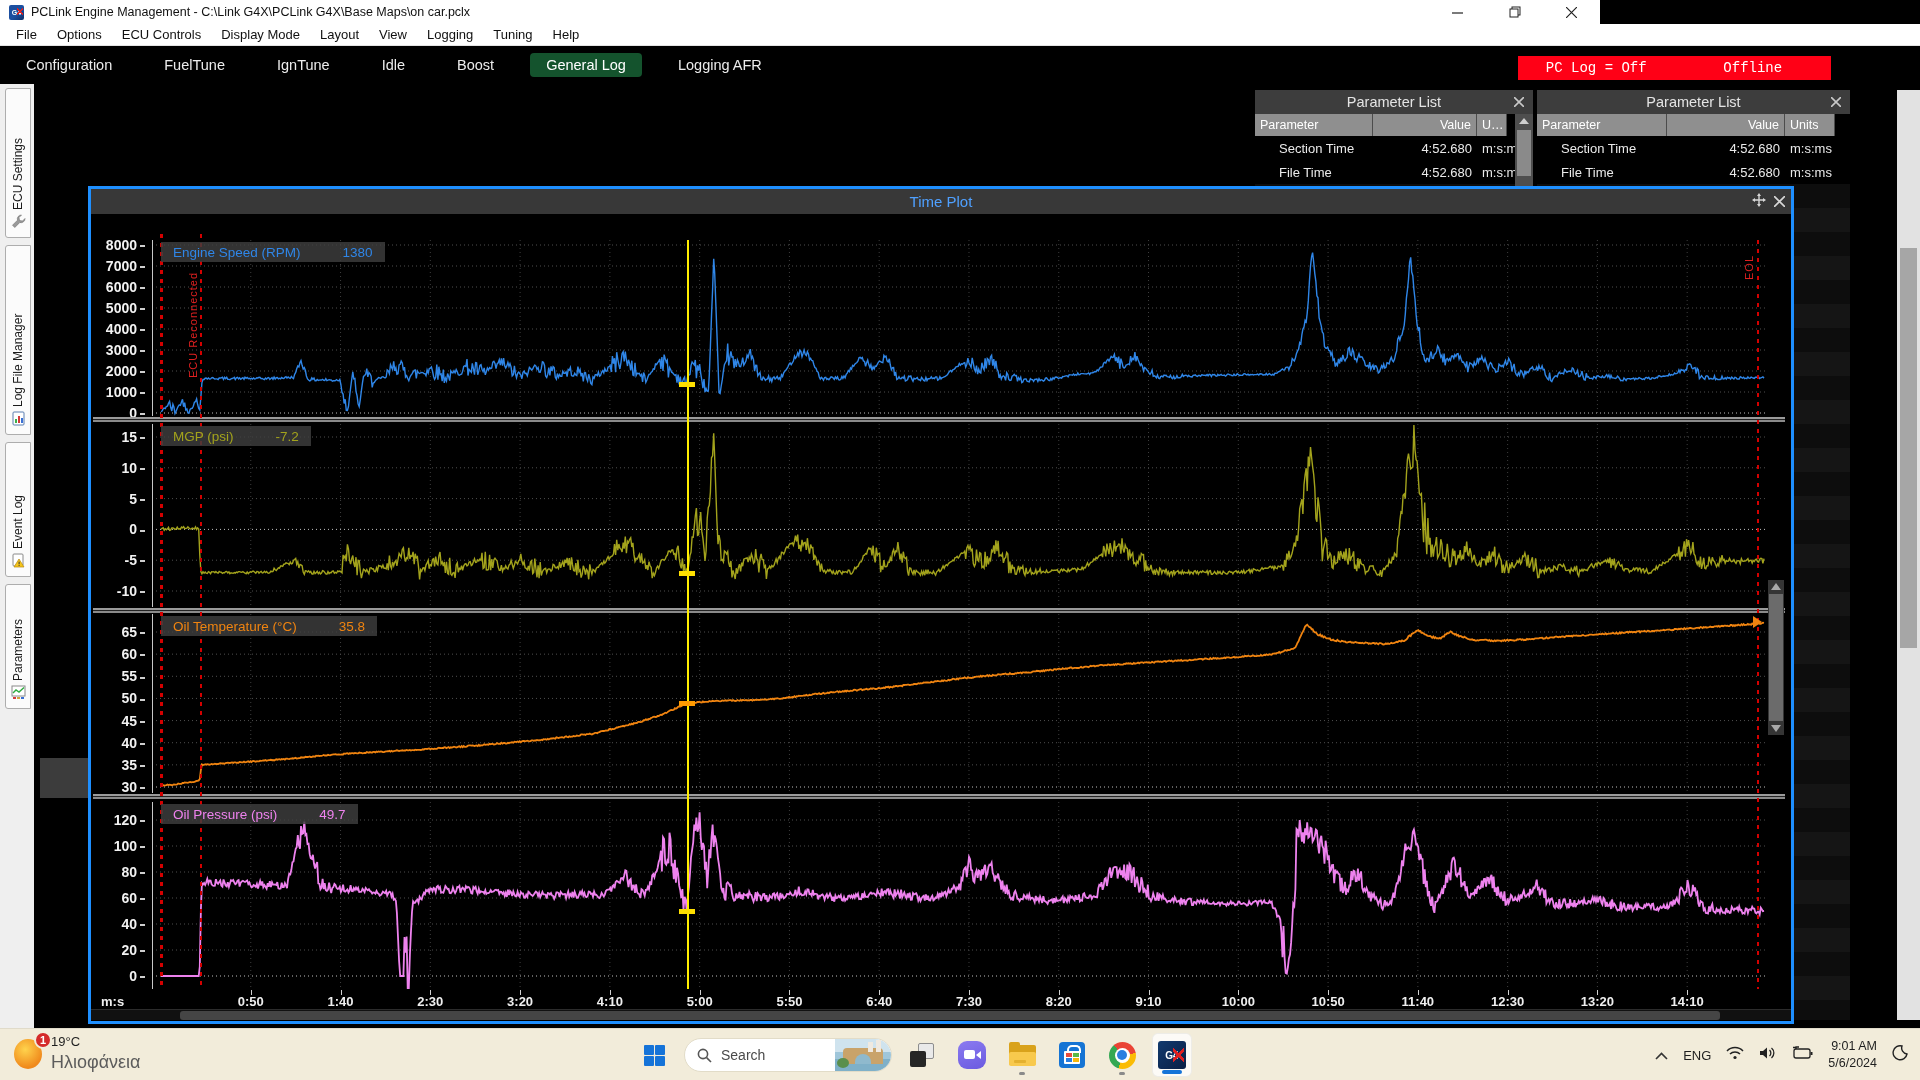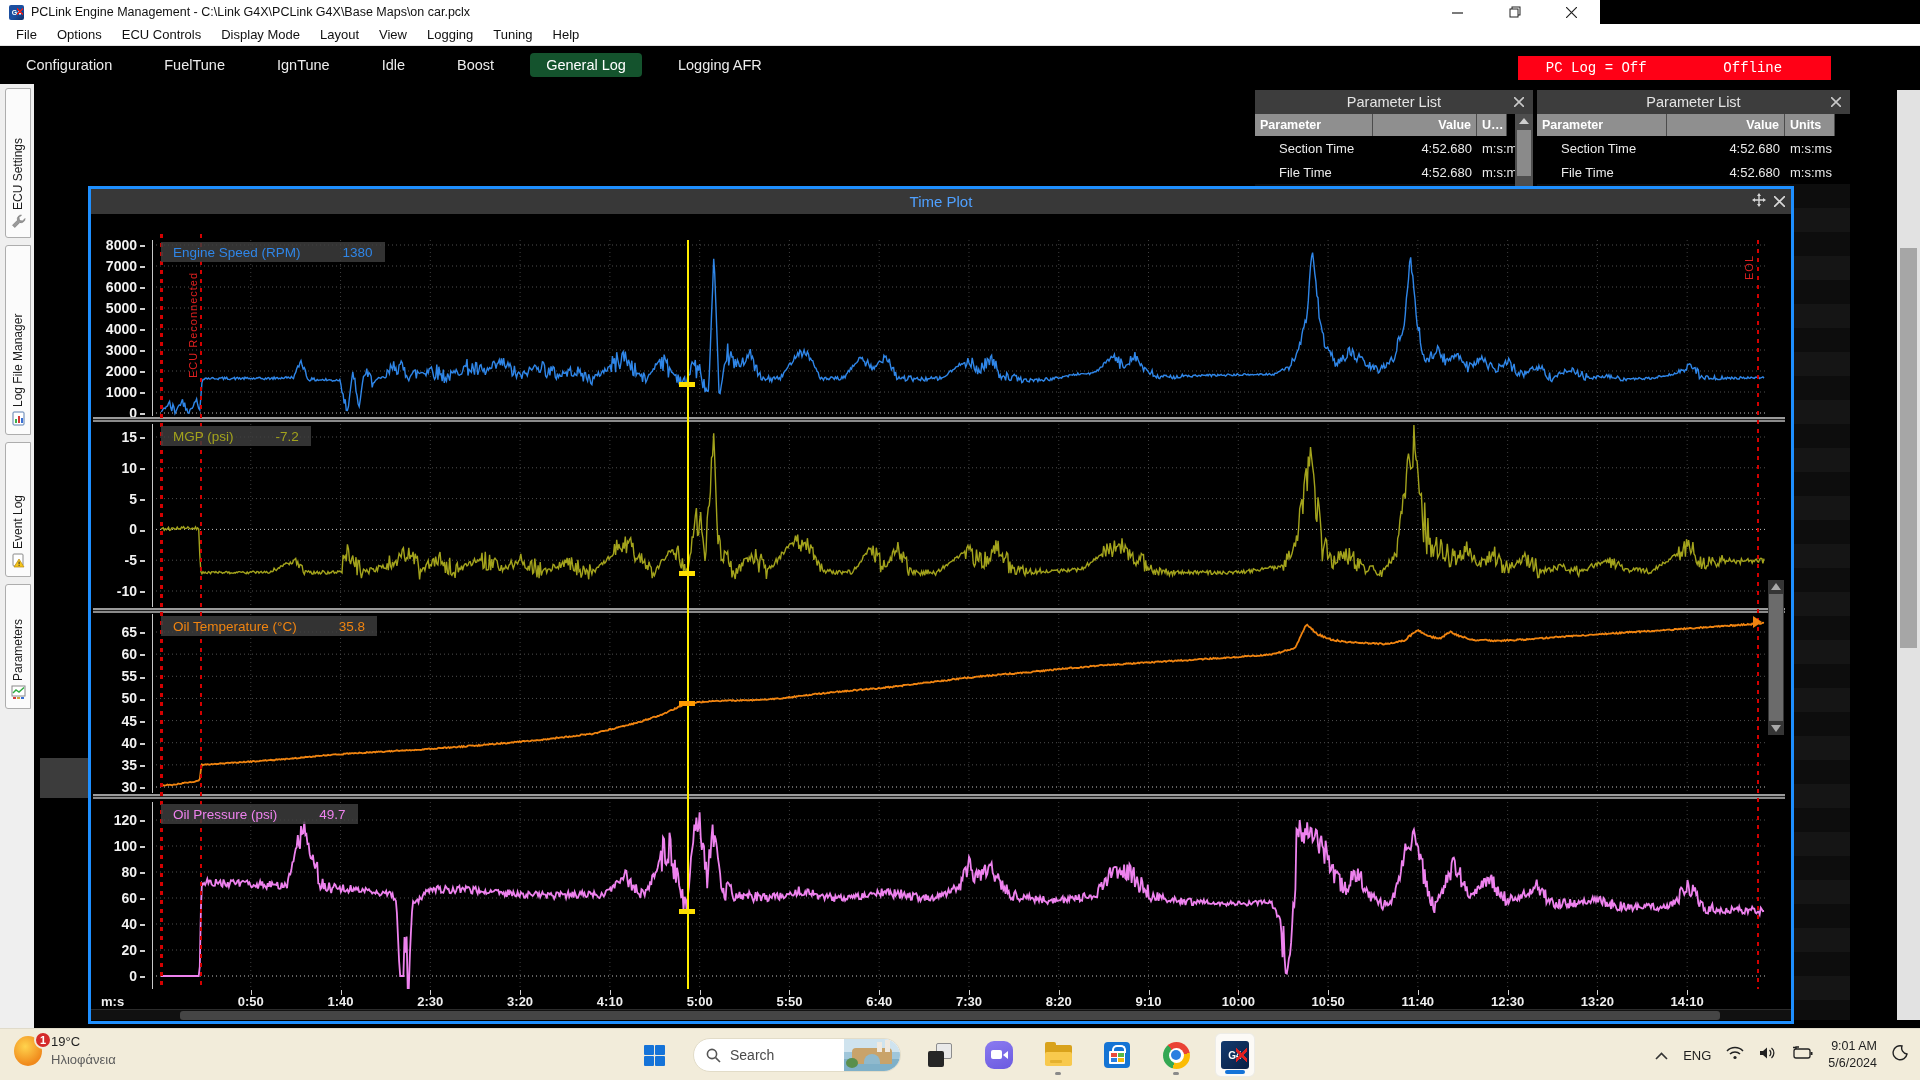--- a/index.html
+++ b/index.html
@@ -40,21 +40,21 @@
     margin-top:6px; margin-bottom:4px; flex:1; display:flex; align-items:center; }
   .side-tab svg { flex:0 0 auto; }
 
   
   .param-panel { position:absolute; top:90px; background:#000; z-index:1; }
   .pp-title { height:24px; background:#3d3d3d; color:#e4e4e4; font-size:14.5px; display:flex;
     align-items:center; justify-content:center; position:relative; }
   .pp-close { position:absolute; right:6px; top:4px; width:16px; height:16px; display:flex;
     align-items:center; justify-content:center; }
   .pp-head { display:flex; height:22px; }
-  .pp-head .cell { background:#8f8f8f; border-right:1px solid #4c4c4c; color:#fff; font-weight:bold;
+  .pp-head .cell { background:#8f8f8f; border-right:1px solid #4c4c4c; color:#fff; font-weight:normal;
     font-size:12.5px; display:flex; align-items:center; padding:0 5px; }
   .pp-row { display:flex; height:24px; color:#eaeaea; font-size:13px; }
   .pp-row .cell { display:flex; align-items:center; padding:0 5px; }
   .val { justify-content:flex-end; }
   .pp-stripes { background:repeating-linear-gradient(180deg,#0d0d0d 0 24px,#151515 24px 48px); }
   .pp-scrollcol { width:18px; background:#4e4e4e; position:relative; }
   .pp-scrollcol .thumb { position:absolute; left:2px; right:2px; top:16px; height:46px; background:#8a8a8a; }
   .arrow-up { width:0; height:0; border-left:5px solid transparent; border-right:5px solid transparent;
     border-bottom:6px solid #cfcfcf; margin:4px auto 0; }
   #right-scrollbar { position:absolute; left:1897px; top:90px; width:23px; height:930px; background:#e2e2e2; z-index:1; }
@@ -106,22 +106,22 @@
   
   #taskbar { position:absolute; left:0; top:1028px; width:1920px; height:52px; background:#f2ecda;
     border-top:1px solid rgba(0,0,0,.07); z-index:10; }
   #weather { position:absolute; left:14px; top:5px; display:flex; align-items:center; }
   #sun { width:28px; height:30px; border-radius:50%; background:radial-gradient(circle at 40% 35%,#ffd34d,#f08a1c 70%); }
   #wbadge { position:absolute; left:20px; top:-3px; width:18px; height:18px; border-radius:50%; background:#d42a2a;
     color:#fff; font-size:11px; font-weight:bold; display:flex; align-items:center; justify-content:center;
     border:2px solid #f2ecda; }
   #wtxt { margin-left:9px; }
   #wtemp { font-size:13px; color:#1f1f1f; }
-  #wcond { font-size:13px; color:#5c5c5c; margin-top:3px; }
-  #tb-center { position:absolute; left:634px; top:0; height:52px; display:flex; align-items:center; gap:19px; }
+  #wcond { font-size:18px; color:#5c5c5c; margin-top:3px; }
+  #tb-center { position:absolute; left:634px; top:0; height:52px; display:flex; align-items:center; gap:10px; }
   .tb-app { width:40px; height:44px; display:flex; align-items:center; justify-content:center; position:relative; }
   .run-dot { position:absolute; bottom:2px; left:50%; transform:translateX(-50%); width:6px; height:3px;
     border-radius:2px; background:#8a8a8a; }
   #start-logo { width:21px; height:21px; display:grid; grid-template-columns:10px 10px; grid-template-rows:10px 10px; gap:1px; }
   #start-logo i { background:#1573d8; border-radius:1px; }
   #search-pill { width:208px; height:34px; background:#fff; border:1px solid #e2dcc8; border-radius:17px;
     display:flex; align-items:center; padding-left:12px; overflow:hidden; }
   #search-pill .stext { font-size:14px; color:#4a4a4a; margin-left:9px; }
   #search-scene { margin-left:auto; width:56px; height:34px;
     background:linear-gradient(180deg,#cfe3ee 0 40%,#9fc6da 40% 62%,#7fb0c8 62% 100%); position:relative; }

